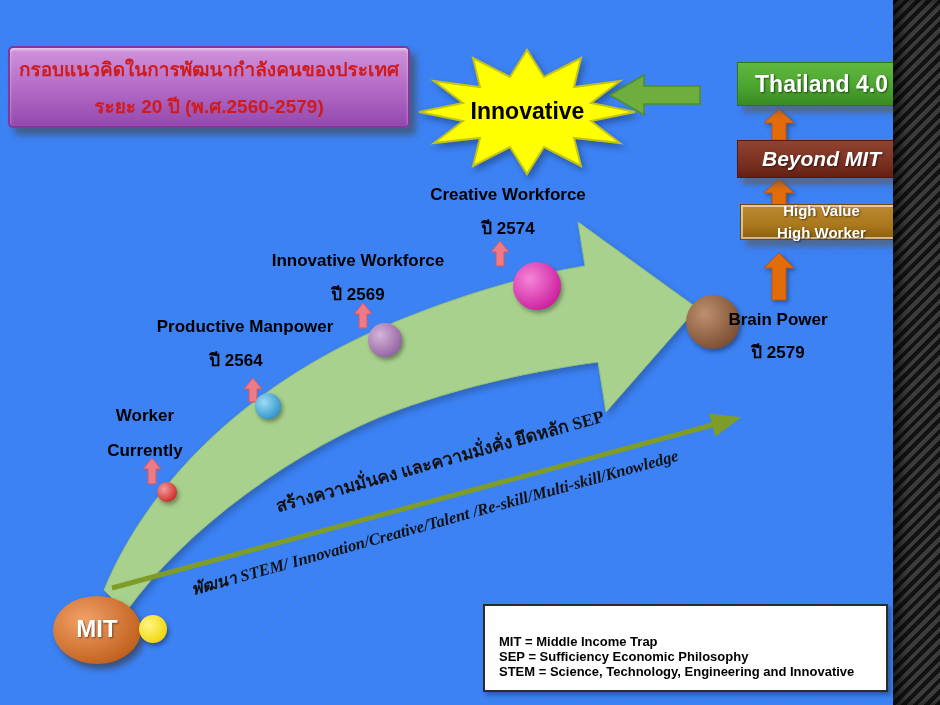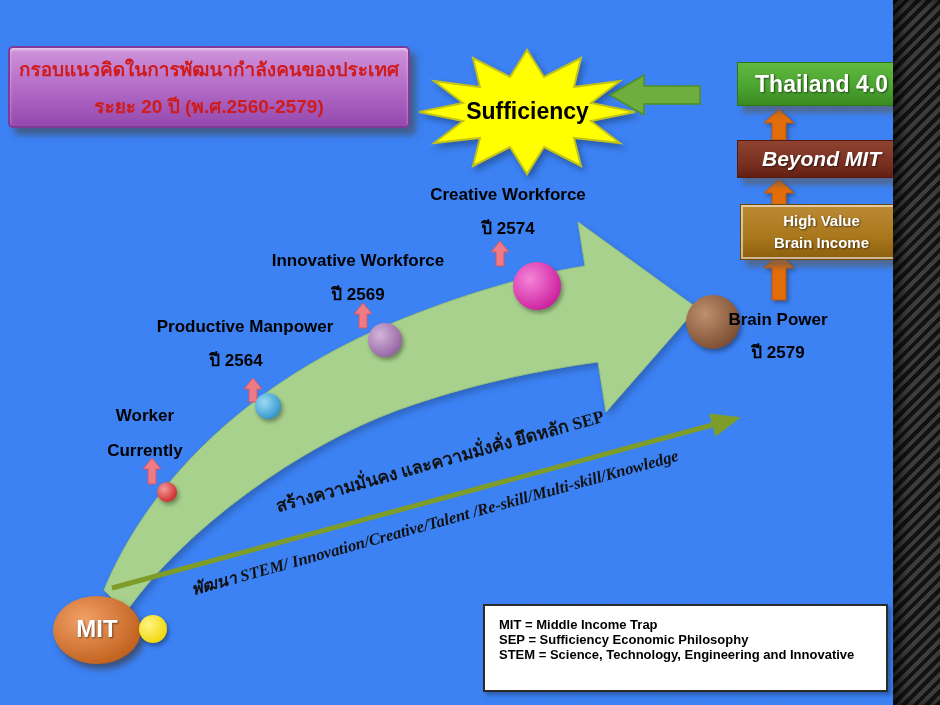--- a/index.html
+++ b/index.html
@@ -39,39 +39,39 @@
     background: linear-gradient(180deg, #61b840 0%, var(--box-green) 55%, #3a8a22 100%);
     border:1px solid #2f761b;
   }
   .box-beyond {
     left:697px; top:140px; width:169px; height:38px; font-size:21px;
     background: linear-gradient(180deg, #8f4330 0%, var(--box-maroon) 60%, #641f12 100%);
     border:1px solid #53190e;
     font-style:italic;
   }
   .box-highvalue {
-    left:700px; top:204px; width:163px; height:56px; font-size:15px; line-height:1.45;
+    left:700px; top:204px; width:163px; height:36px; font-size:15px; line-height:1.45;
     background: linear-gradient(180deg, #bb8a33 0%, var(--box-gold) 60%, #8c5e0d 100%);
     border:1px solid #6e4a08;
     box-shadow: inset 0 0 0 2px rgba(255,255,255,0.55), 6px 7px 5px rgba(90,90,90,0.6);
   }
 
   .sustainable-label { left:425px; top:99px; width:205px; font-size:23px; }
 
   .diag-text1 { left:190px; top:452px; width:500px; font-size:17.5px;
     font-family:"Liberation Serif", serif; transform:rotate(-15.5deg); transform-origin:center; color:#111; }
   .diag-text2 { left:130px; top:514px; width:610px; font-size:16.5px; font-style:italic;
     font-family:"Liberation Serif", serif; transform:rotate(-15.5deg); transform-origin:center; color:#111; }
 
   .mit-label { left:57px; top:616px; width:80px; font-size:24px; color:#fff; text-shadow:1px 1px 2px rgba(0,0,0,0.5); }
 
   .legend {
     position:absolute; left:483px; top:604px; width:405px; height:88px; z-index:5;
     background:#fff; border:2px solid #2b2b2b; box-shadow:3px 3px 4px rgba(0,0,0,0.3);
-    padding:11px 14px; display:flex; flex-direction:column; justify-content:flex-start;
+    padding:11px 14px; display:flex; flex-direction:column; justify-content:flex-end;
   }
   .legend-item { font-size:13px; font-weight:bold; color:#000; white-space:nowrap; }
 
   
   .band { fill:var(--band-green); stroke:#93bf78; stroke-width:1; filter:drop-shadow(3px 4px 3px rgba(0,0,0,0.22)); }
   .star { fill:var(--star-yellow); stroke:#c2c21a; stroke-width:2; filter:drop-shadow(3px 4px 3px rgba(0,0,0,0.3)); }
   .green-arrow { fill:#6fae3e; stroke:#4e8f26; stroke-width:1.5; }
   .orange-arrow { fill:var(--arrow-orange); stroke:#b9560a; stroke-width:1; filter:drop-shadow(2px 2px 2px rgba(0,0,0,0.35)); }
   .diag-stroke { stroke:var(--line-olive); }
   .diag-fill { fill:var(--line-olive); }
@@ -147,31 +147,31 @@
 
     <ellipse class="sphere" cx="97" cy="630" rx="44" ry="34" fill="url(#gOrange)" style="filter:drop-shadow(4px 5px 3px rgba(60,30,0,0.5));"></ellipse>
     <circle class="sphere" cx="153" cy="629" r="14" fill="url(#gYellow)"></circle>
   </svg>
 
   <div class="title-box">
     <div>กรอบแนวคิดในการพัฒนากำลังคนของประเทศ</div>
     <div>ระยะ 20 ปี (พ.ศ.2560-2579)</div>
   </div>
 
-  <div class="label sustainable-label">Sufficiency</div>
+  <div class="label sustainable-label">Innovative</div>
 
   <div class="box box-thailand">
     <span>Thailand 4.0</span>
   </div>
   <div class="box box-beyond">
     <span>Beyond MIT</span>
   </div>
   <div class="box box-highvalue">
     <span>High Value</span>
-    <span>Brain Income</span>
+    <span>High Worker</span>
   </div>
 
   <div class="label" style="left:95px;top:407px;width:100px;font-size:17px;">Worker</div>
   <div class="label" style="left:88px;top:442px;width:114px;font-size:17px;">Currently</div>
 
   <div class="label" style="left:140px;top:318px;width:192px;font-size:17px;margin-left:9px;">Productive Manpower</div>
   <div class="label" style="left:140px;top:352px;width:192px;font-size:17px;">ปี 2564</div>
 
   <div class="label" style="left:263px;top:252px;width:190px;font-size:17px;">Innovative Workforce</div>
   <div class="label" style="left:263px;top:286px;width:190px;font-size:17px;">ปี 2569</div>

